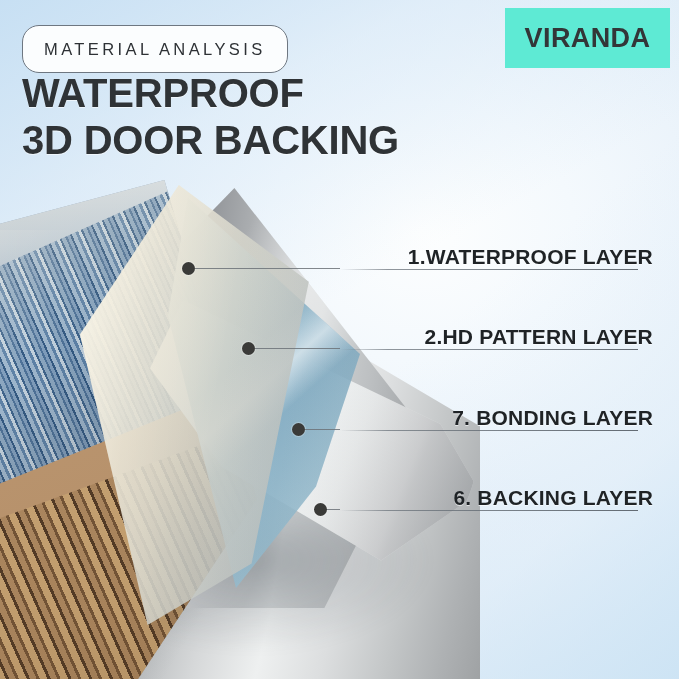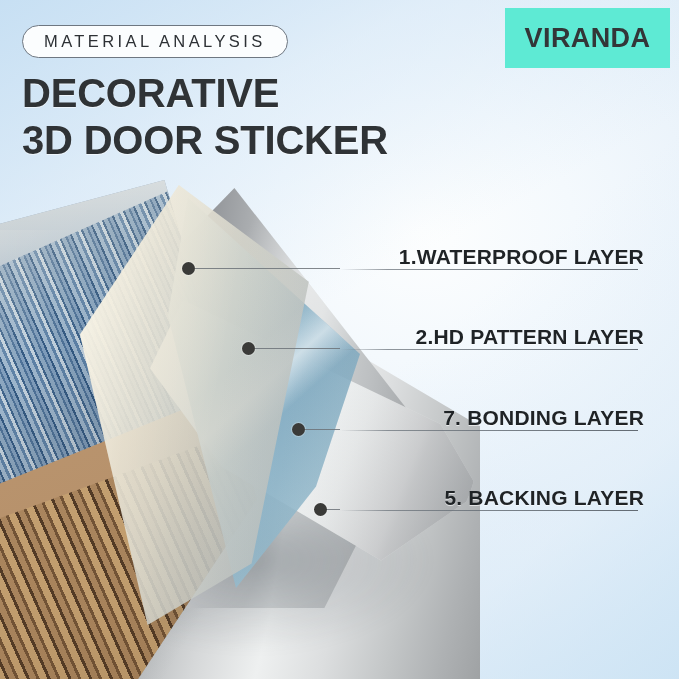--- a/index.html
+++ b/index.html
@@ -46,21 +46,21 @@
       rgba(203,227,244,0.85) 0%,
       rgba(221,236,248,0.40) 20%,
       rgba(255,255,255,0.0) 44%);
   }
 
   
   .badge {
     position: absolute;
     left: 22px;
     top: 25px;
-    height: 33px;
+    height: 48px;
     box-sizing: border-box;
     padding: 0 21px;
     display: flex;
     align-items: center;
     border: 1.6px solid #6e7781;
     border-radius: 17px;
     background: #fbfdfe;
   }
   .badge-text {
     font-size: 16.5px;
@@ -318,21 +318,21 @@
     background: radial-gradient(60% 46% at 34% 40%,
       rgba(40,50,60,0.30) 0%,
       rgba(40,50,60,0.12) 52%,
       rgba(40,50,60,0.0) 100%);
     filter: blur(6px);
   }
 
   
   .callout-label {
     position: absolute;
-    right: 35px;
+    right: 26px;
     color: #1f2326;
     font-size: 21px;
     font-weight: bold;
     letter-spacing: 0.2px;
     white-space: nowrap;
     text-align: right;
     text-shadow: 0 1px 0 rgba(255,255,255,0.6);
   }
   .callout-rule {
     position: absolute;
@@ -391,22 +391,22 @@
 
     <div class="film-cream"></div>
     <div class="film-cream-hi"></div>
   </div>
 
   <div class="badge">
     <span class="badge-text">MATERIAL ANALYSIS</span>
   </div>
 
   <div class="headline">
-    <div>DECORATIVE</div>
-    <div>3D DOOR STICKER</div>
+    <div>WATERPROOF</div>
+    <div>3D DOOR BACKING</div>
   </div>
 
   <div class="logo-box">
     <span class="logo-text">VIRANDA</span>
   </div>
 
   <div class="leader-dot" style="left:182px; top:262px;"></div>
   <div class="leader" style="left:195px; top:268px; width:145px;"></div>
   <div class="callout-label" style="top:245px;">1.WATERPROOF LAYER</div>
   <div class="callout-rule" style="top:269px; width:298px;"></div>
@@ -416,16 +416,16 @@
   <div class="callout-label" style="top:325px;margin-left:14px;">2.HD PATTERN LAYER</div>
   <div class="callout-rule" style="top:349px; width:298px;"></div>
 
   <div class="leader-dot" style="left:292px; top:423px;"></div>
   <div class="leader" style="left:305px; top:429px; width:35px;"></div>
   <div class="callout-label" style="top:406px;">7. BONDING LAYER</div>
   <div class="callout-rule" style="top:430px; width:298px;"></div>
 
   <div class="leader-dot" style="left:314px; top:503px;"></div>
   <div class="leader" style="left:327px; top:509px; width:13px;"></div>
-  <div class="callout-label" style="top:486px;">5. BACKING LAYER</div>
+  <div class="callout-label" style="top:486px;">6. BACKING LAYER</div>
   <div class="callout-rule" style="top:510px; width:298px;"></div>
 
 </div>
 
 </body></html>

